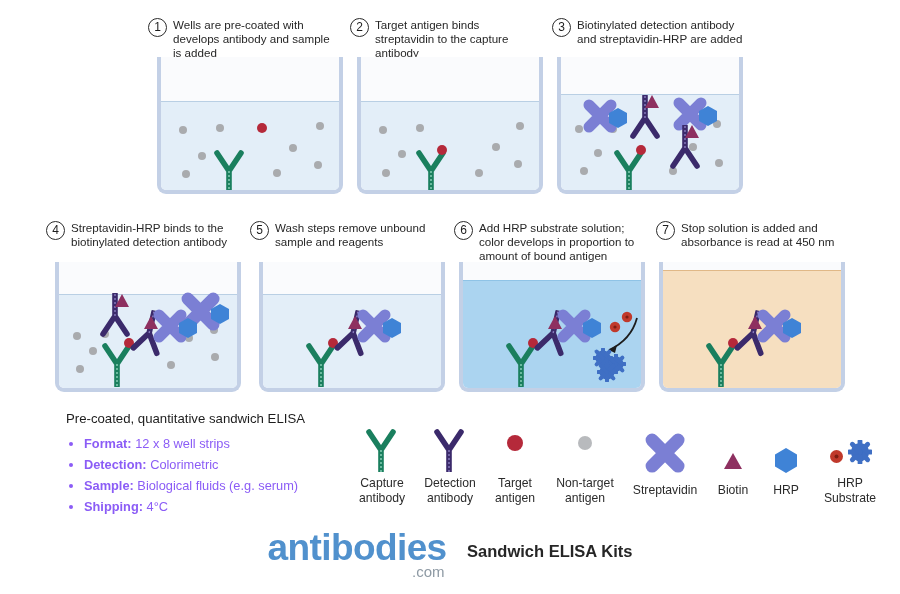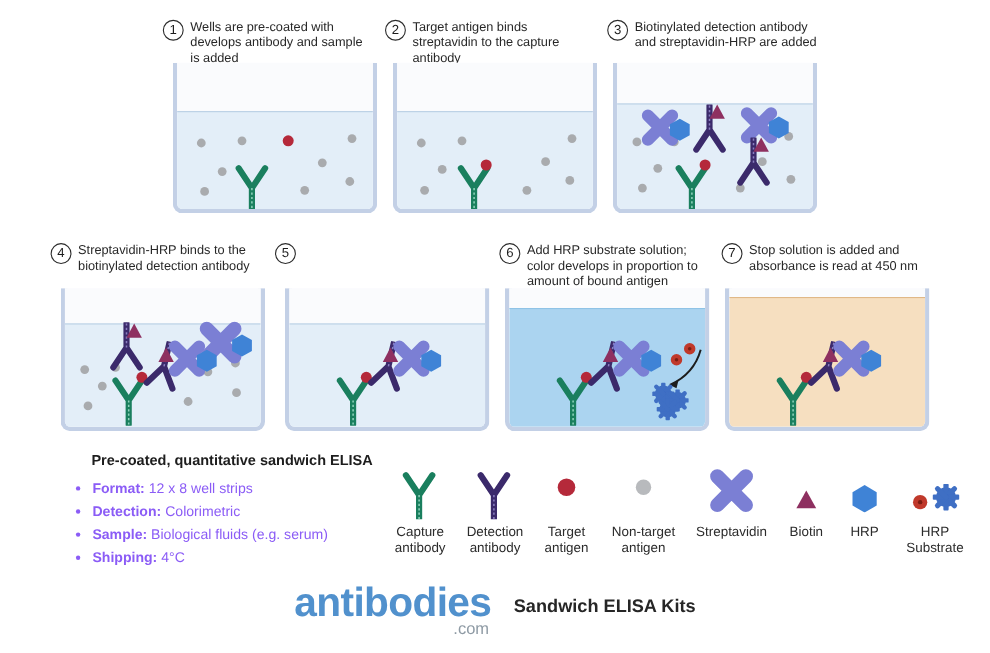--- a/index.html
+++ b/index.html
@@ -47,31 +47,31 @@
   .dot-grey {
     width: 8px; height: 8px; border-radius: 50%;
     background: #a9abae;
   }
   .dot-red {
     width: 10px; height: 10px; border-radius: 50%;
     background: #b5293a;
   }
 
   
-  .legend { position: absolute; display: flex; align-items: flex-start; }
+  .legend { position: absolute; display: flex; align-items: center; }
   .leg-item { display: flex; flex-direction: column; align-items: center; }
   .leg-gfx { height: 46px; display: flex; align-items: flex-end; justify-content: center; }
   .leg-label {
     font-size: 12.2px; line-height: 14.6px; text-align: center;
     color: #2b2b2b; margin-top: 4px; white-space: pre-line;
   }
 
   
   #info { position: absolute; left: 66px; top: 411px; width: 290px; }
-  #info h3 { font-size: 13.2px; font-weight: bold; color: #1d1d1d; text-align: center; }
+  #info h3 { font-size: 13.2px; font-weight: normal; color: #1d1d1d; }
   #info ul { margin: 7px 0 0 18px; }
   #info li { font-size: 12.8px; line-height: 21px; color: #8b5cf6; }
   #info li b { font-weight: bold; }
   #info li::marker { font-size: 13px; }
 
   
   #footer { position: absolute; left: 0; right: 0; top: 529px; text-align: center; }
   .brand { display: inline-block; position: relative; vertical-align: middle; }
   .brand-main {
     font-size: 37px; font-weight: bold; letter-spacing: -0.6px;
@@ -103,20 +103,21 @@
   <div class="step" style="left:552px; top:18px; width:196px;">
     <div class="step-num">3</div>
     <div class="step-text">Biotinylated detection antibody and streptavidin-HRP are added</div>
   </div>
   <div class="step" style="left:46px; top:221px; width:190px;">
     <div class="step-num">4</div>
     <div class="step-text">Streptavidin-HRP binds to the biotinylated detection antibody</div>
   </div>
   <div class="step" style="left:250px; top:221px; width:180px;">
     <div class="step-num">5</div>
+    <div class="step-text">Wash steps remove unbound sample and reagents</div>
   </div>
   <div class="step" style="left:454px; top:221px; width:186px;">
     <div class="step-num">6</div>
     <div class="step-text">Add HRP substrate solution; color develops in proportion to amount of bound antigen</div>
   </div>
   <div class="step" style="left:656px; top:221px; width:188px;">
     <div class="step-num">7</div>
     <div class="step-text">Stop solution is added and absorbance is read at 450 nm</div>
   </div>
 

